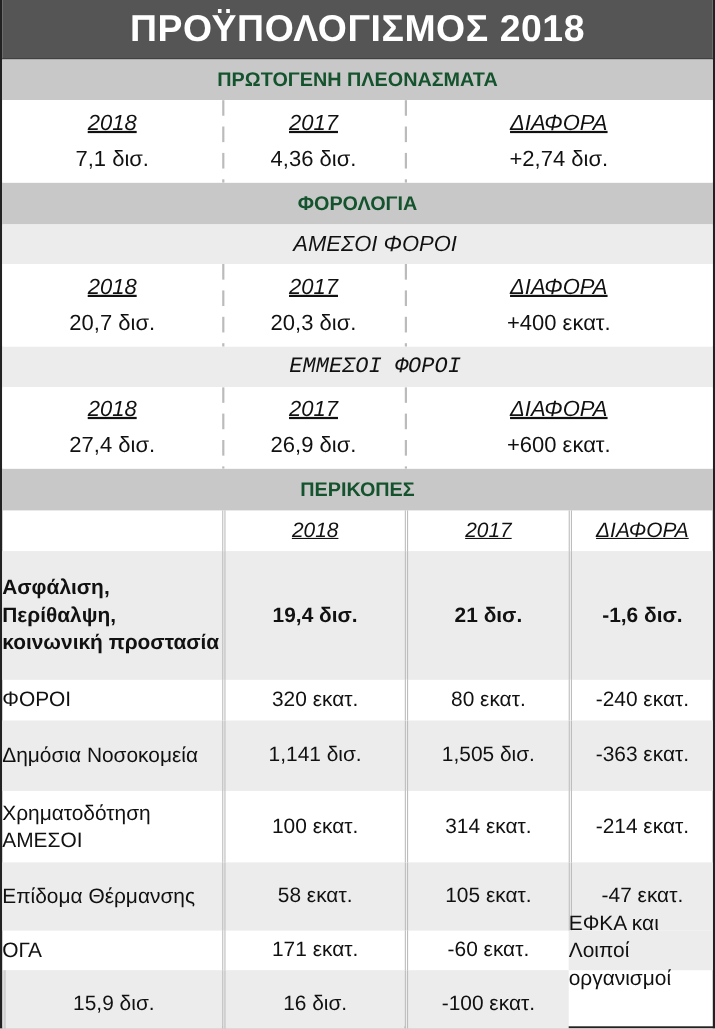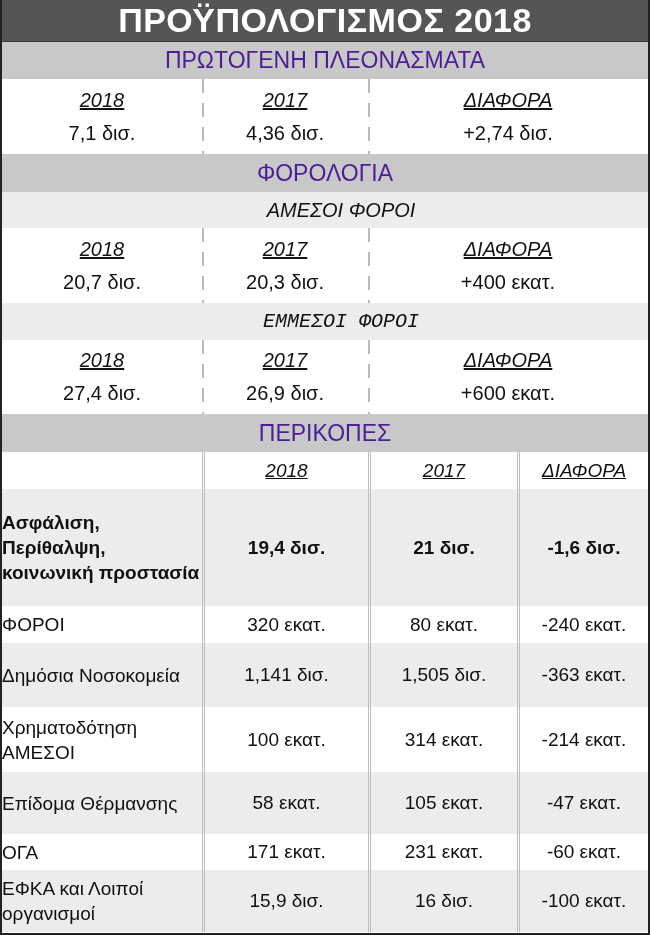--- a/index.html
+++ b/index.html
@@ -3,28 +3,28 @@
   <meta charset="utf-8">
   <style>
     * { box-sizing: border-box; margin: 0; padding: 0; }
     html, body { width: 650px; height: 935px; background: #ffffff; overflow: hidden; }
     body { font-family: "Liberation Sans", sans-serif; color: #111; }
     .frame {
       position: relative; width: 650px; height: 935px;
       border: 2px solid #222; border-top: none; background: #fff;
     }
     .title-bar {
-      height: 42px; background: #555555; color: #ffffff;
+      height: 54px; background: #555555; color: #ffffff;
       display: flex; align-items: center; justify-content: center;
       font-weight: bold; font-size: 34px; letter-spacing: 0.5px;
       border-bottom: 1px solid #3a3a3a;
     }
     .section-head {
       background: #c8c8c8; display: flex; align-items: center; justify-content: center;
-      font-weight: normal; font-size: 23px; color: #4c1d95;
+      font-weight: bold; font-size: 18px; color: #14532d;
     }
     .sub-head {
       background: #ececec; display: flex; align-items: center; justify-content: center;
       font-style: italic; font-size: 20px; color: #111; padding-left: 32px;
     }
     .trio {
       position: relative; display: grid;
       grid-template-columns: 200px 166px 1fr;
       background: #fff;
     }
@@ -136,21 +136,20 @@
     <div class="cell">314 εκατ.</div>
     <div class="cell">-214 εκατ.</div>
 
     <div class="cell first alt">Επίδομα Θέρμανσης</div>
     <div class="cell alt">58 εκατ.</div>
     <div class="cell alt">105 εκατ.</div>
     <div class="cell alt">-47 εκατ.</div>
 
     <div class="cell first">ΟΓΑ</div>
     <div class="cell">171 εκατ.</div>
-    <div class="cell">231 εκατ.</div>
     <div class="cell">-60 εκατ.</div>
 
     <div class="cell first alt">ΕΦΚΑ και Λοιποί οργανισμοί</div>
     <div class="cell alt">15,9 δισ.</div>
     <div class="cell alt">16 δισ.</div>
     <div class="cell alt">-100 εκατ.</div>
   </div>
 </div>
 
 </body></html>

